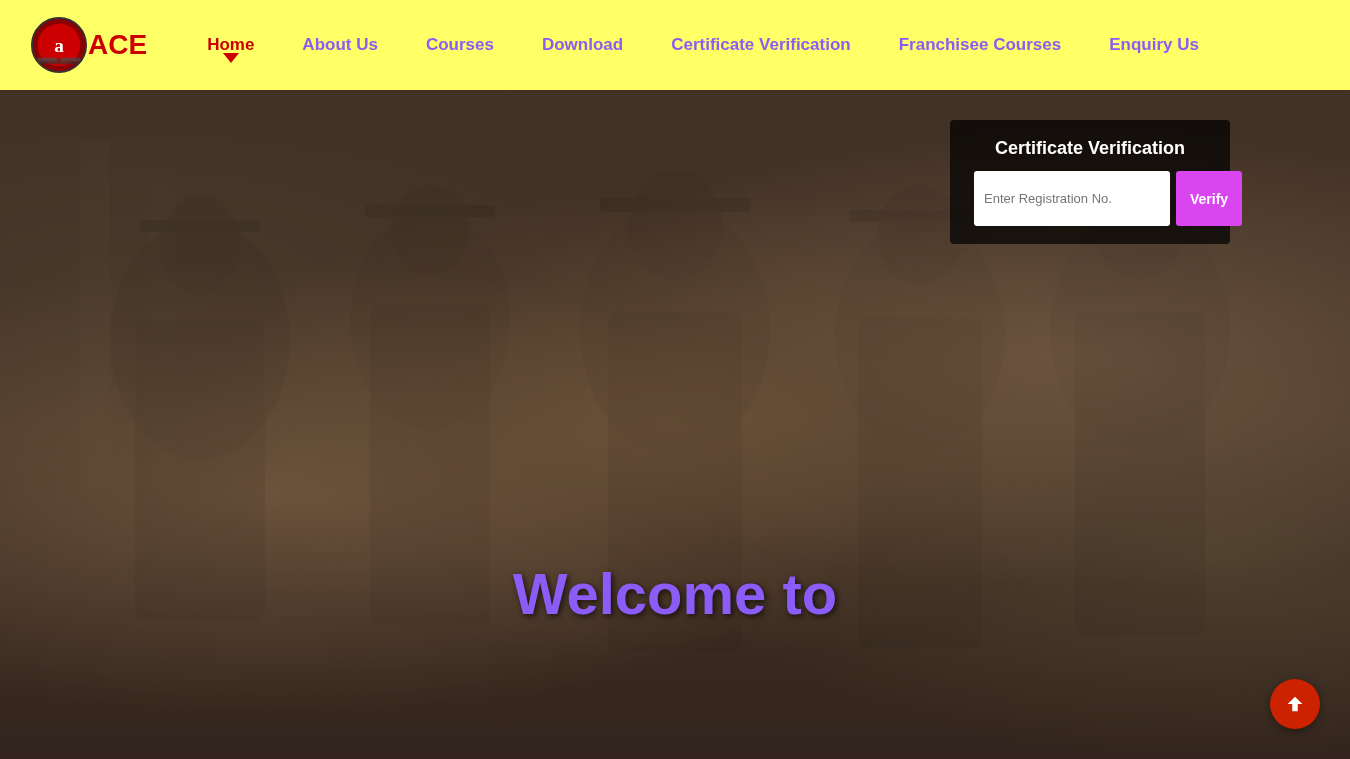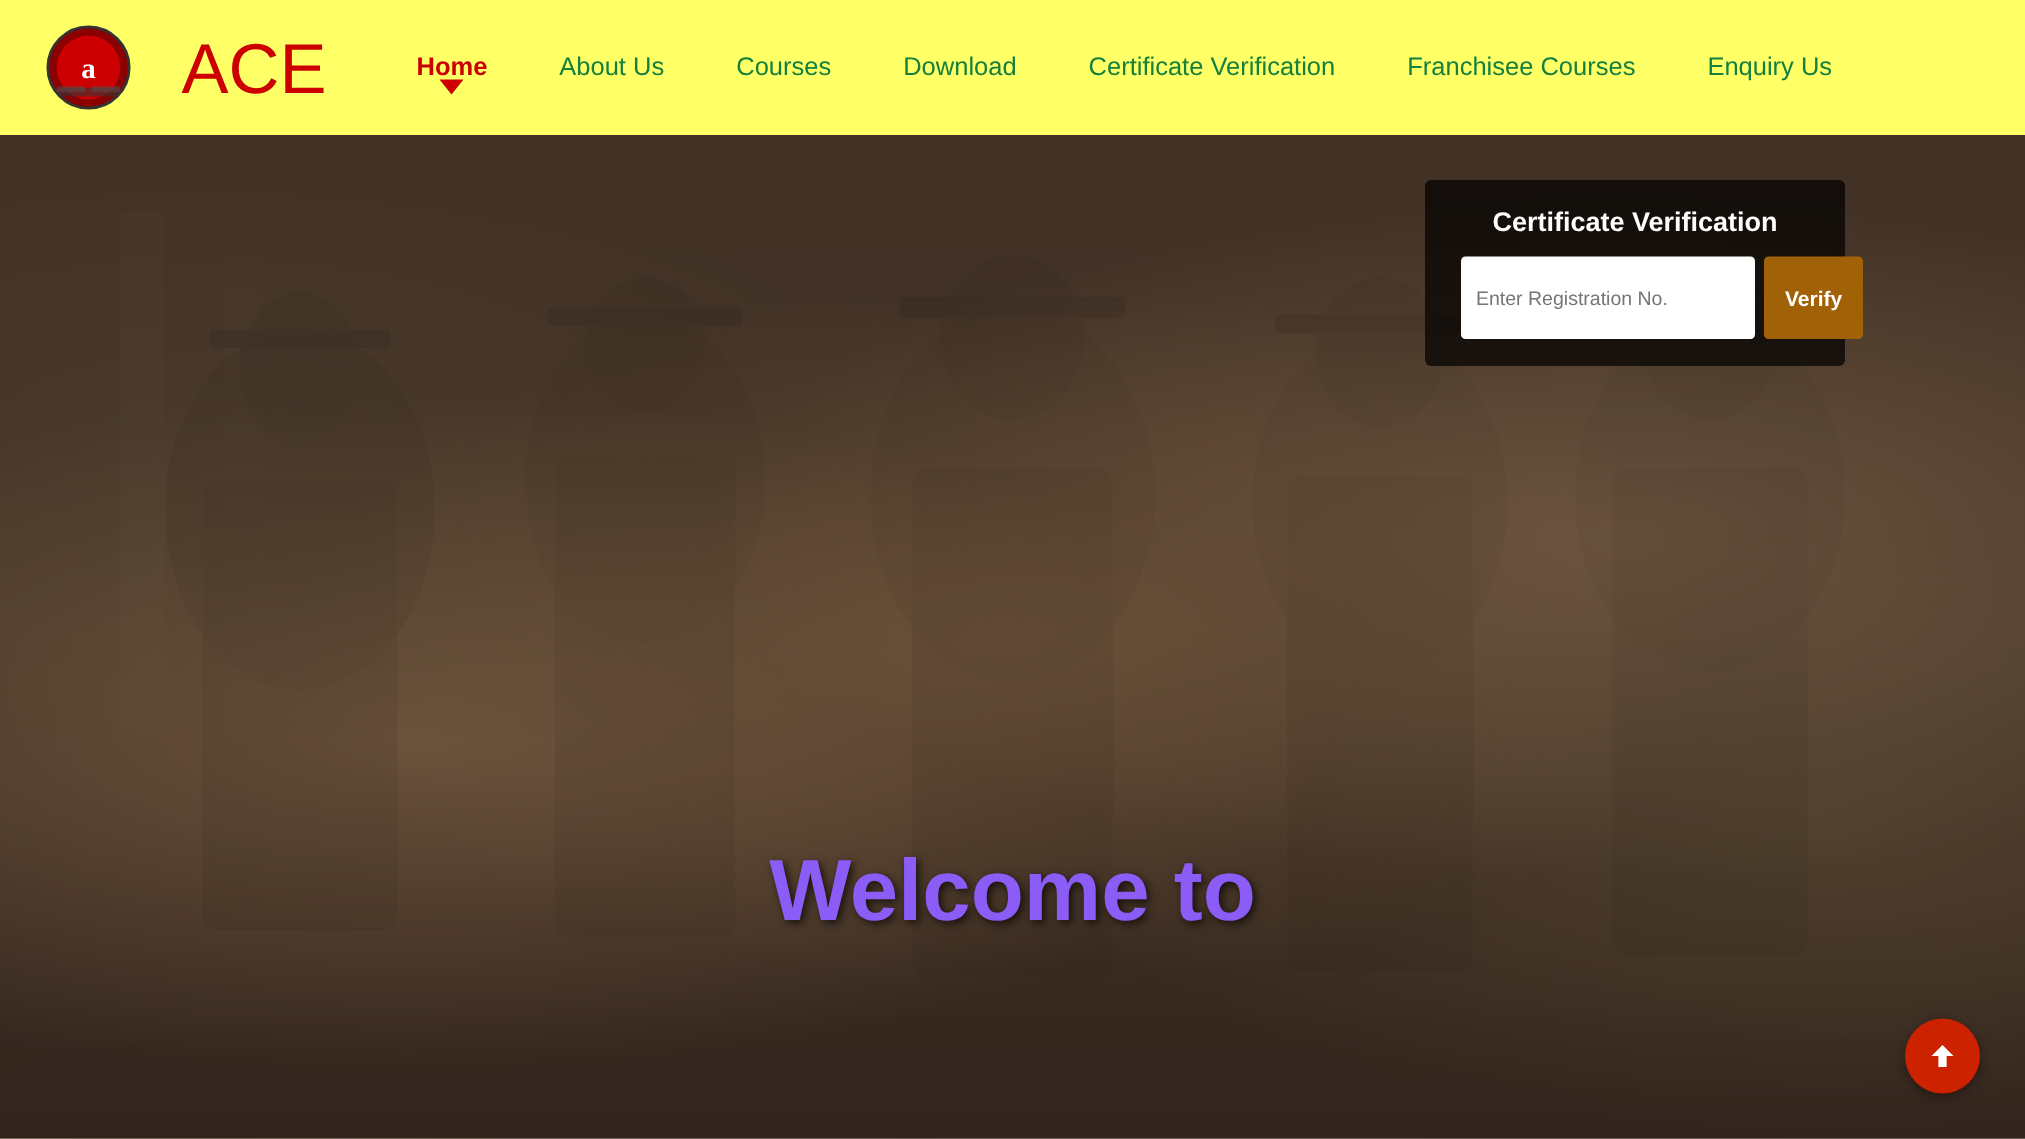--- a/index.html
+++ b/index.html
@@ -15,37 +15,36 @@
       position: relative;
       z-index: 10;
     }
     .logo-area {
       display: flex;
       align-items: center;
       margin-right: 60px;
       text-decoration: none;
     }
     .logo-text {
-      font-size: 47px;
-      font-weight: 400;
+      font-size: 28px;
+      font-weight: 700;
       color: #cc0000;
       font-family: Arial, sans-serif;
-      margin-left: 33px;
     }
     .nav-links {
       display: flex;
       align-items: center;
       gap: 48px;
       list-style: none;
     }
     .nav-links li a {
       text-decoration: none;
       font-size: 17px;
-      color: #15803d;
-      font-weight: 400;
+      color: #8b5cf6;
+      font-weight: 700;
     }
     .nav-links li a.active {
       color: #cc0000;
       font-weight: 700;
     }
 
     
     .hero {
       position: relative;
       width: 1350px;
@@ -127,21 +126,21 @@
     .cert-input {
       flex: 1;
       padding: 20px 10px;
       border: none;
       border-radius: 3px;
       font-size: 13px;
       color: #555;
       outline: none;
     }
     .verify-btn {
-      background: #a16207;
+      background: #d946ef;
       color: white;
       border: none;
       border-radius: 3px;
       padding: 8px 14px;
       font-size: 14px;
       font-weight: 600;
       cursor: pointer;
     }
 
     

